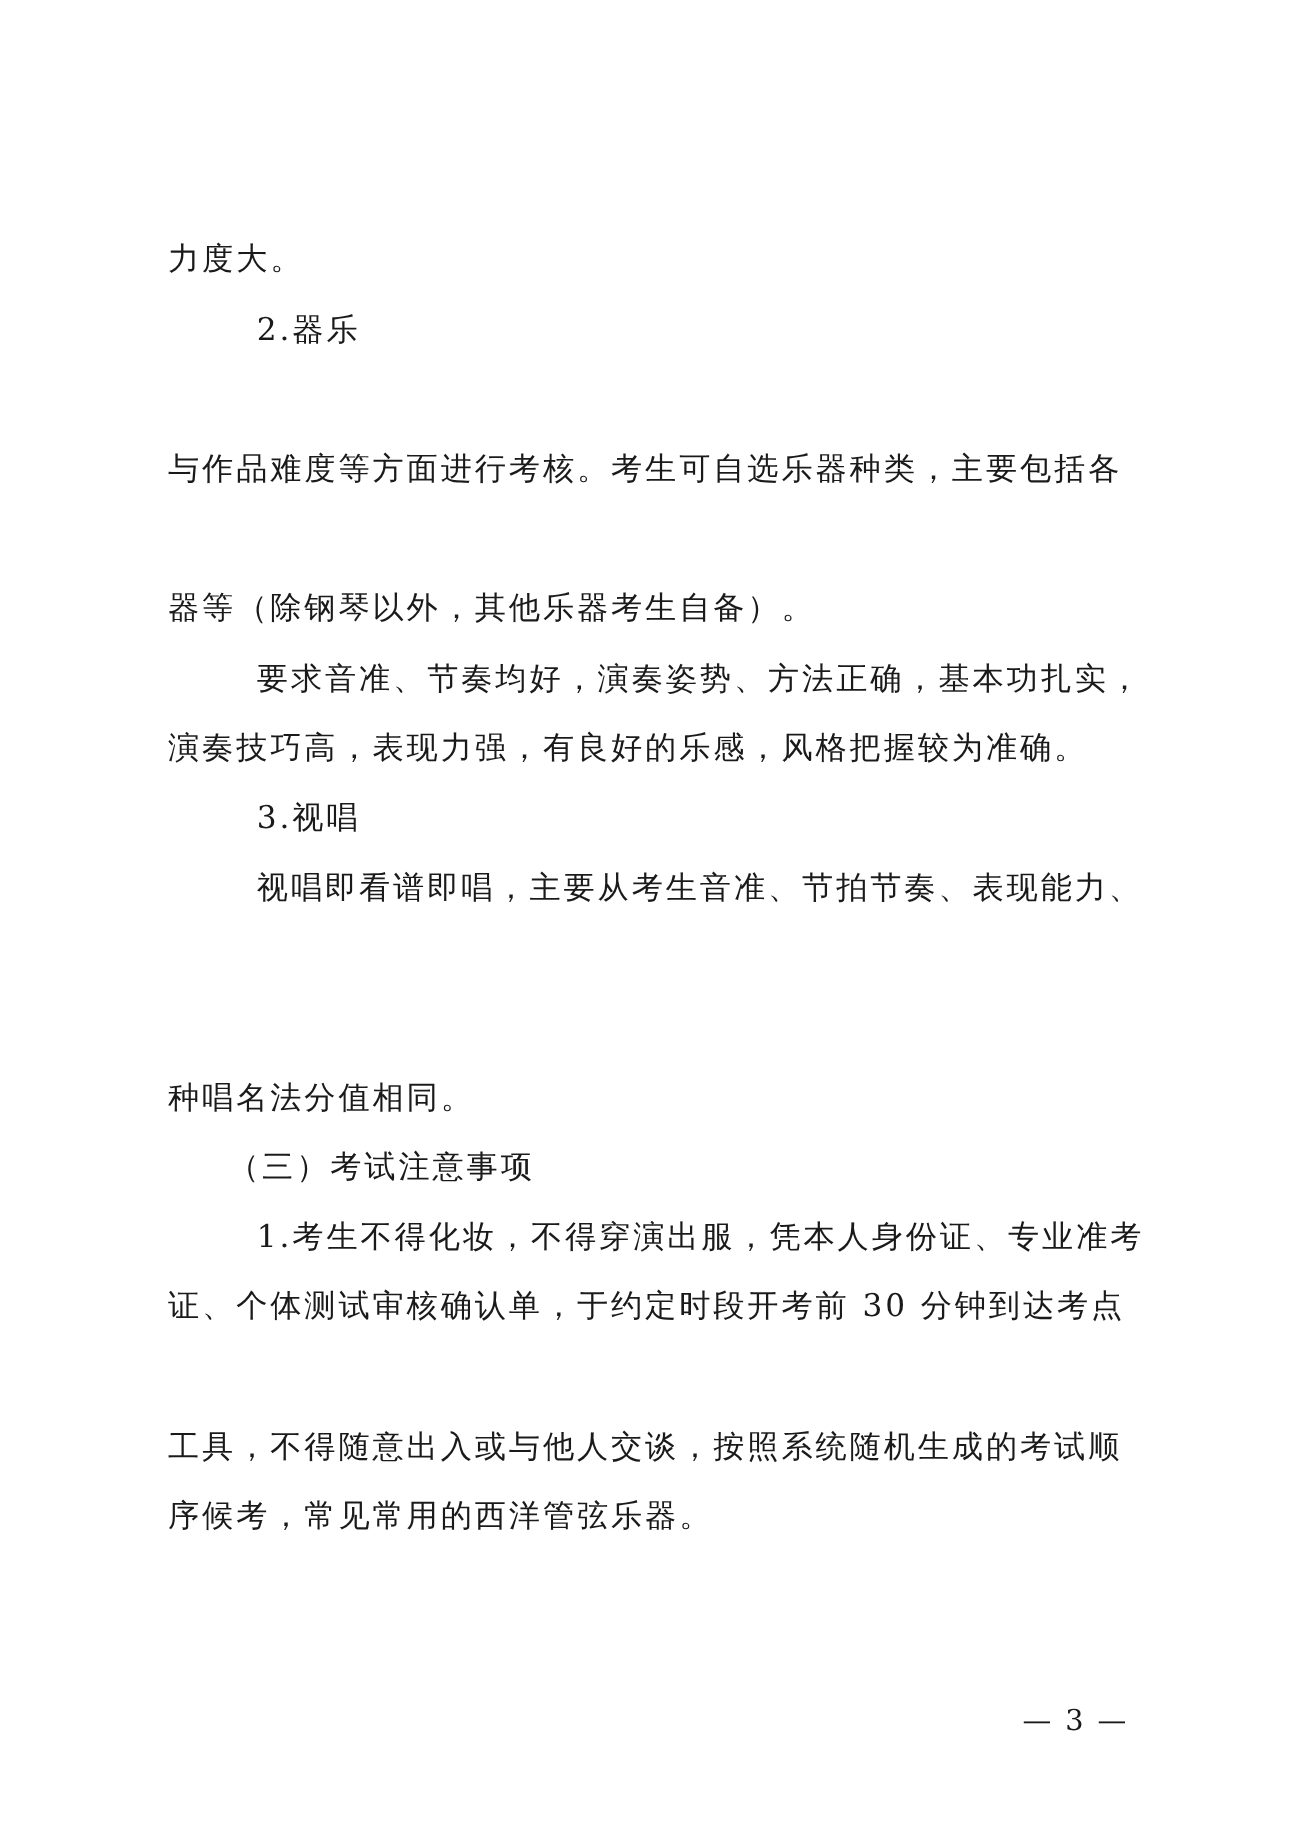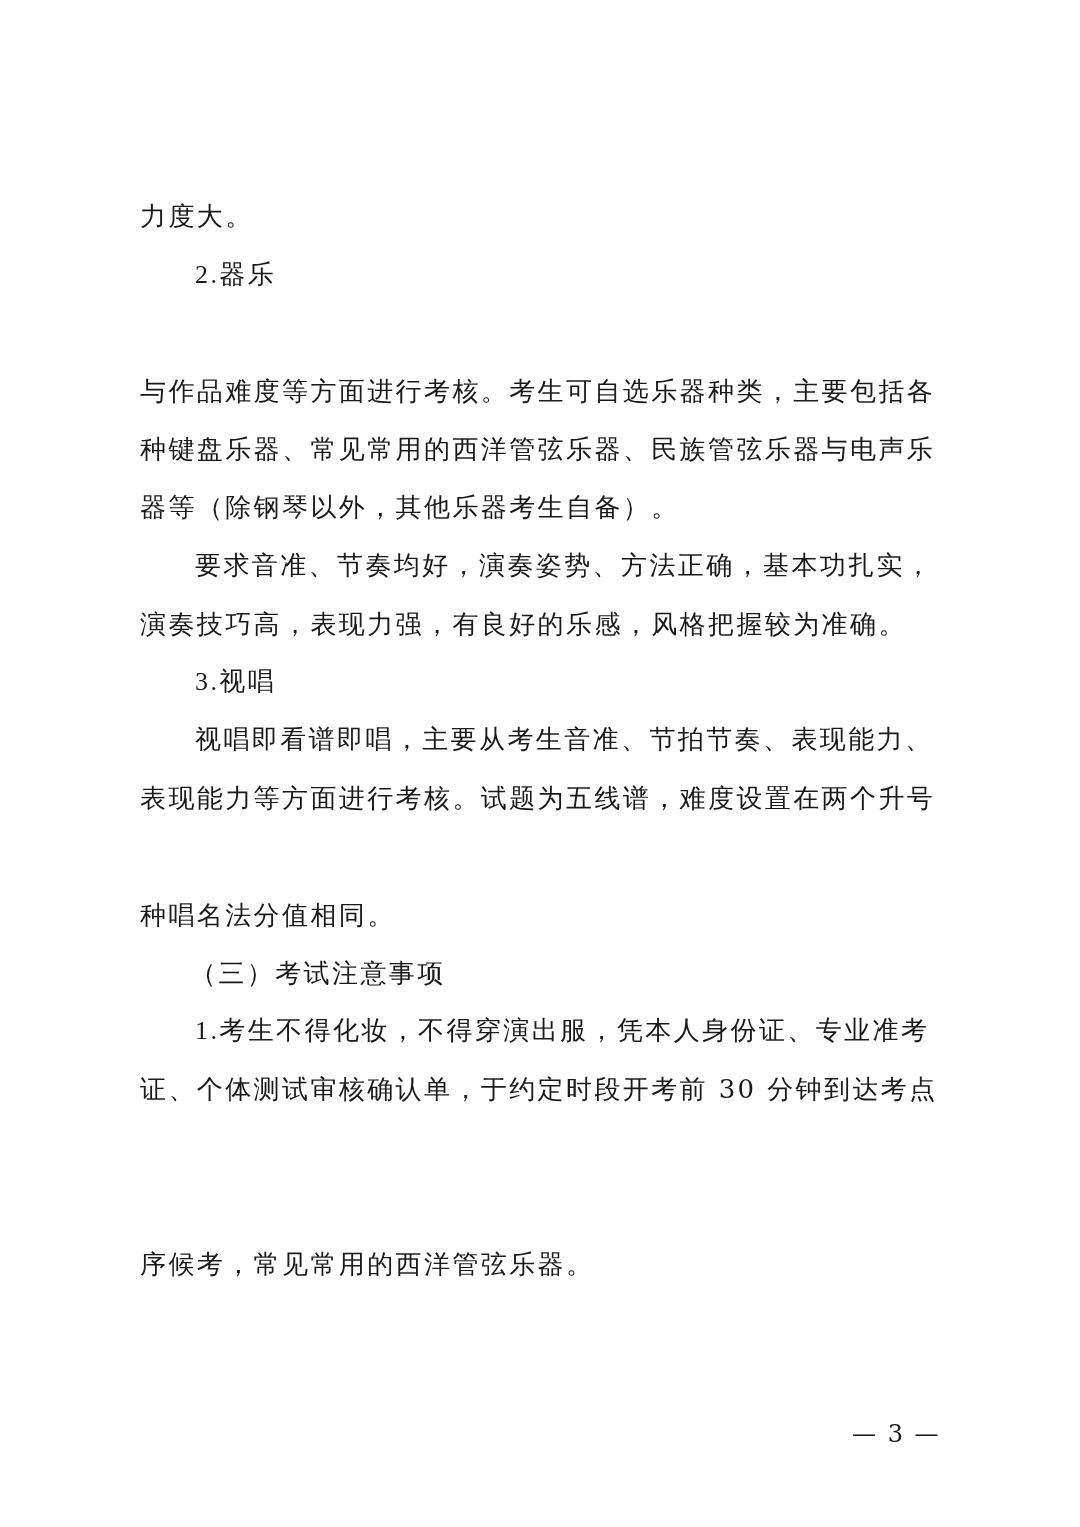--- a/index.html
+++ b/index.html
@@ -24,47 +24,46 @@
     .line {
       position: absolute;
       left: 140px;
       width: 800px;
       font-size: 26px;
       line-height: 36px;
       height: 36px;
       white-space: nowrap;
       letter-spacing: 2.4px;
     }
-    .indent { left: 195px; width: 743px; font-family: Liberation Serif, serif; }
+    .indent { left: 214px; width: 743px; }
     .heading-sub { left: 197px; }
     .page-number {
       position: absolute;
       top: 1416px;
       left: 852px;
       width: 90px;
       font-size: 24px;
       line-height: 36px;
       white-space: nowrap;
       letter-spacing: 2px;
     }
   </style>
 </head>
 <body>
 
 <div class="page">
   <div class="line" style="top:198px">力度大。</div>
   <div class="line indent" style="top:257px">2.器乐</div>
   <div class="line" style="top:373px">与作品难度等方面进行考核。考生可自选乐器种类，主要包括各</div>
-  <div class="line" style="top:431px">种键盘乐器、常见常用的西洋管弦乐器、民族管弦乐器与电声乐</div>
   <div class="line" style="top:489px">器等（除钢琴以外，其他乐器考生自备）。</div>
   <div class="line indent" style="top:548px">要求音准、节奏均好，演奏姿势、方法正确，基本功扎实，</div>
   <div class="line" style="top:606px">演奏技巧高，表现力强，有良好的乐感，风格把握较为准确。</div>
   <div class="line indent" style="top:664px">3.视唱</div>
   <div class="line indent" style="top:722px">视唱即看谱即唱，主要从考生音准、节拍节奏、表现能力、</div>
-  <div class="line" style="top:780px">表现能力等方面进行考核。试题为五线谱，难度设置在两个升号</div>
   <div class="line heading-sub" style="top:955px; left:190px">（三）考试注意事项</div>
   <div class="line" style="top:897px">种唱名法分值相同。</div>
   <div class="line indent" style="top:1013px">1.考生不得化妆，不得穿演出服，凭本人身份证、专业准考</div>
   <div class="line" style="top:1071px">证、个体测试审核确认单，于约定时段开考前 30 分钟到达考点</div>
+  <div class="line" style="top:1188px">工具，不得随意出入或与他人交谈，按照系统随机生成的考试顺</div>
   <div class="line" style="top:1246px">序候考，常见常用的西洋管弦乐器。</div>
 
   <div class="page-number">— 3 —</div>
 </div>
 
 </body></html>

